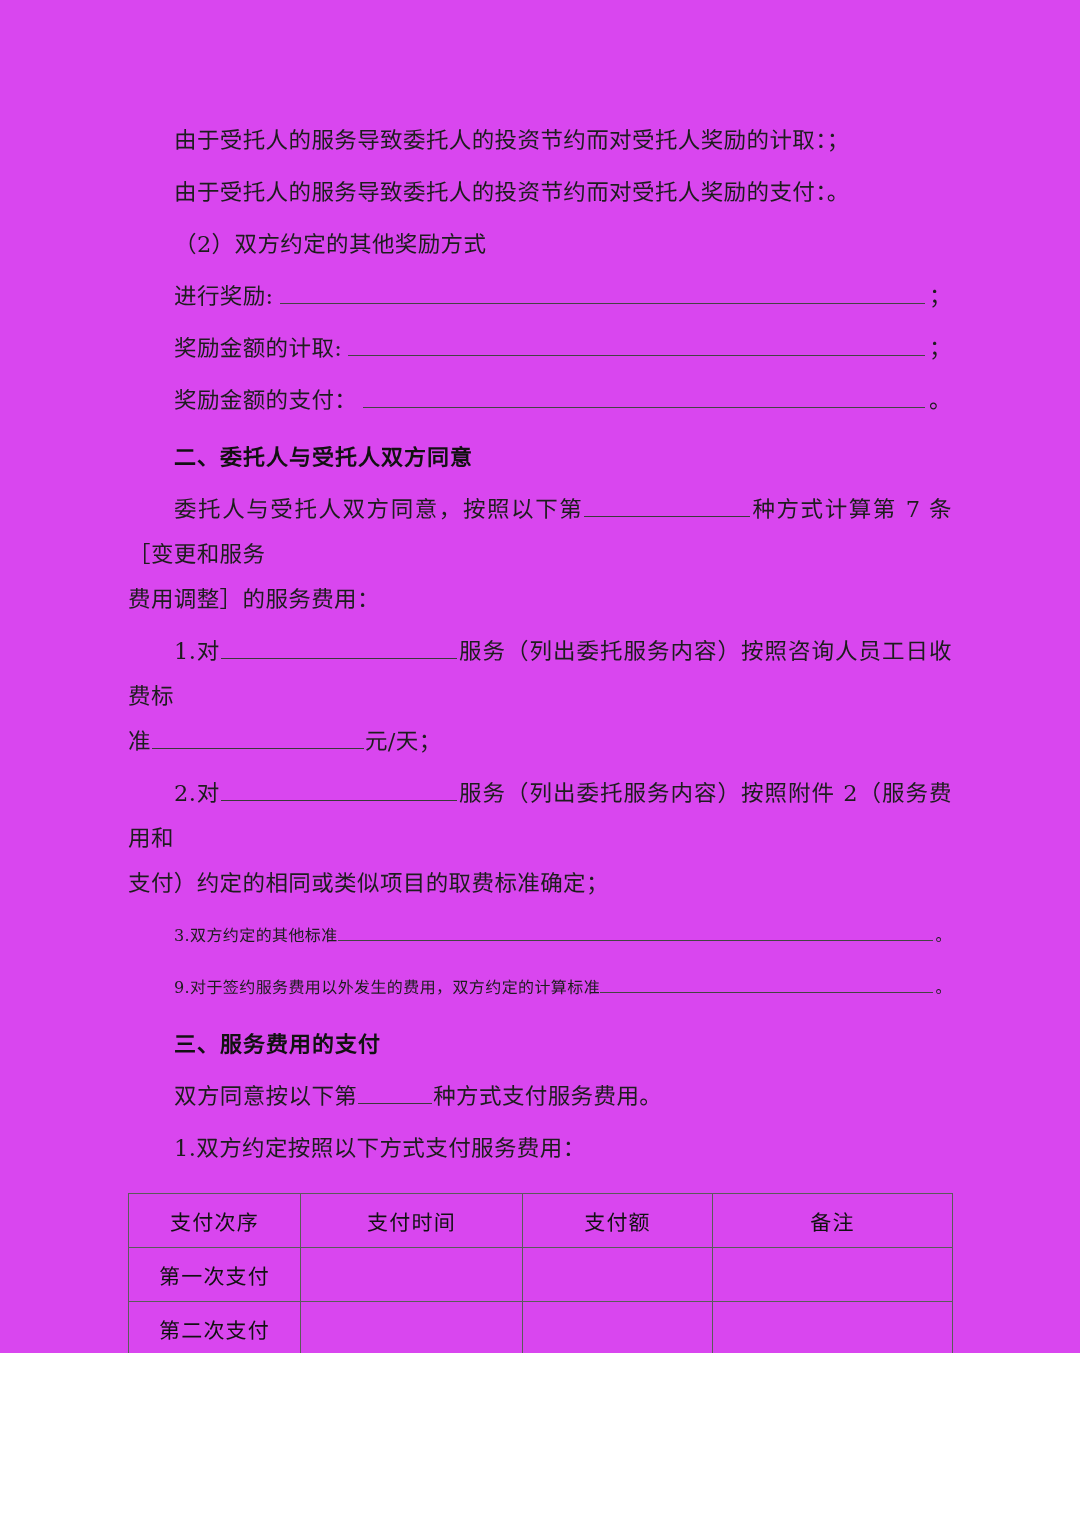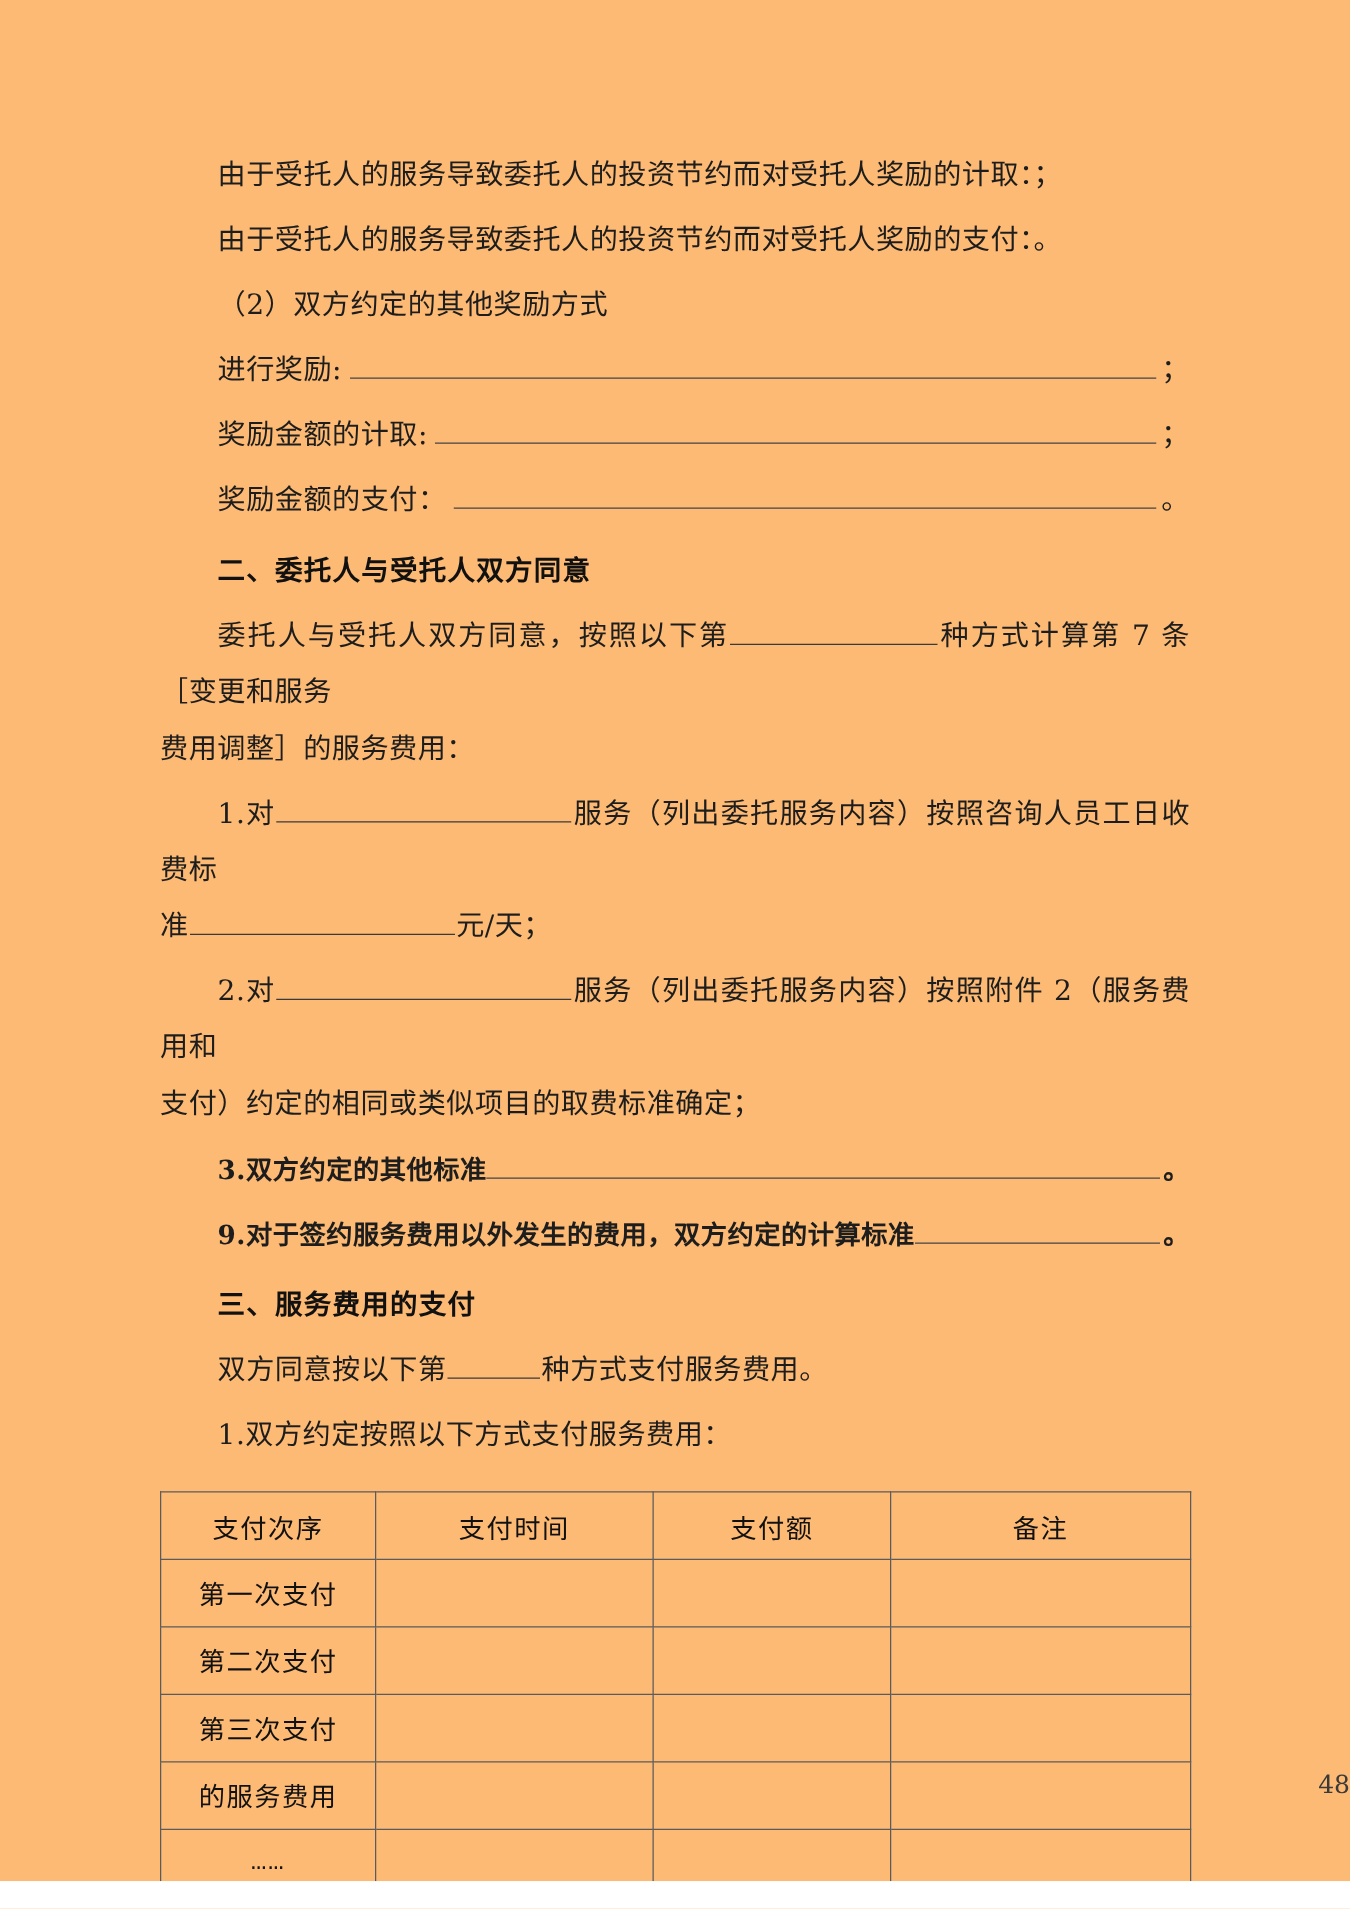--- a/index.html
+++ b/index.html
@@ -4,22 +4,22 @@
 <title>服务费用的变更和调整</title>
 <style>
   html, body {
     margin: 0;
     padding: 0;
     background: #ffffff;
   }
   .page {
     position: relative;
     width: 1080px;
-    height: 1505px;
-    background: #fdba74;
+    height: 1353px;
+    background: #d946ef;
     margin: 0 auto;
     font-family: "DejaVu Serif", "Liberation Serif", serif;
     color: #1a1a1a;
     overflow: hidden;
   }
   .body-area {
     position: absolute;
     left: 128px;
     top: 118px;
     width: 824px;
@@ -85,26 +85,25 @@
   }
   .fill-row .fr-punct {
     white-space: nowrap;
     font-size: 22.5px;
   }
 
   
   .trail-row {
     display: flex;
     align-items: baseline;
-    font-size: 21px;
+    font-size: 16px;
     line-height: 45px;
     color: #1d1d1d;
     padding-left: 46px;
     letter-spacing: 0.4px;
-    font-weight: bold;
   }
   .trail-row .tr-text { white-space: nowrap; }
   .trail-row .tr-rule {
     flex: 1 1 auto;
     border-bottom: 1.3px solid #444;
     height: 18px;
     margin: 0 3px 0 0;
   }
   .trail-row .tr-punct { white-space: nowrap; }
 
@@ -124,21 +123,21 @@
     font-family: "DejaVu Sans", "Liberation Sans", sans-serif;
     font-size: 21px;
     font-weight: 400;
     color: #111;
     text-align: center;
     vertical-align: middle;
     letter-spacing: 1.2px;
     padding: 0;
   }
   table.pay-table th { height: 53px; }
-  table.pay-table td { height: 53px; font-family: Liberation Mono, monospace; }
+  table.pay-table td { height: 53px; }
   table.pay-table col.c1 { width: 172px; }
   table.pay-table col.c2 { width: 222px; }
   table.pay-table col.c3 { width: 190px; }
   table.pay-table col.c4 { width: 240px; }
   .ellipsis-cell {
     letter-spacing: 2px;
     font-size: 20px;
   }
 
   

